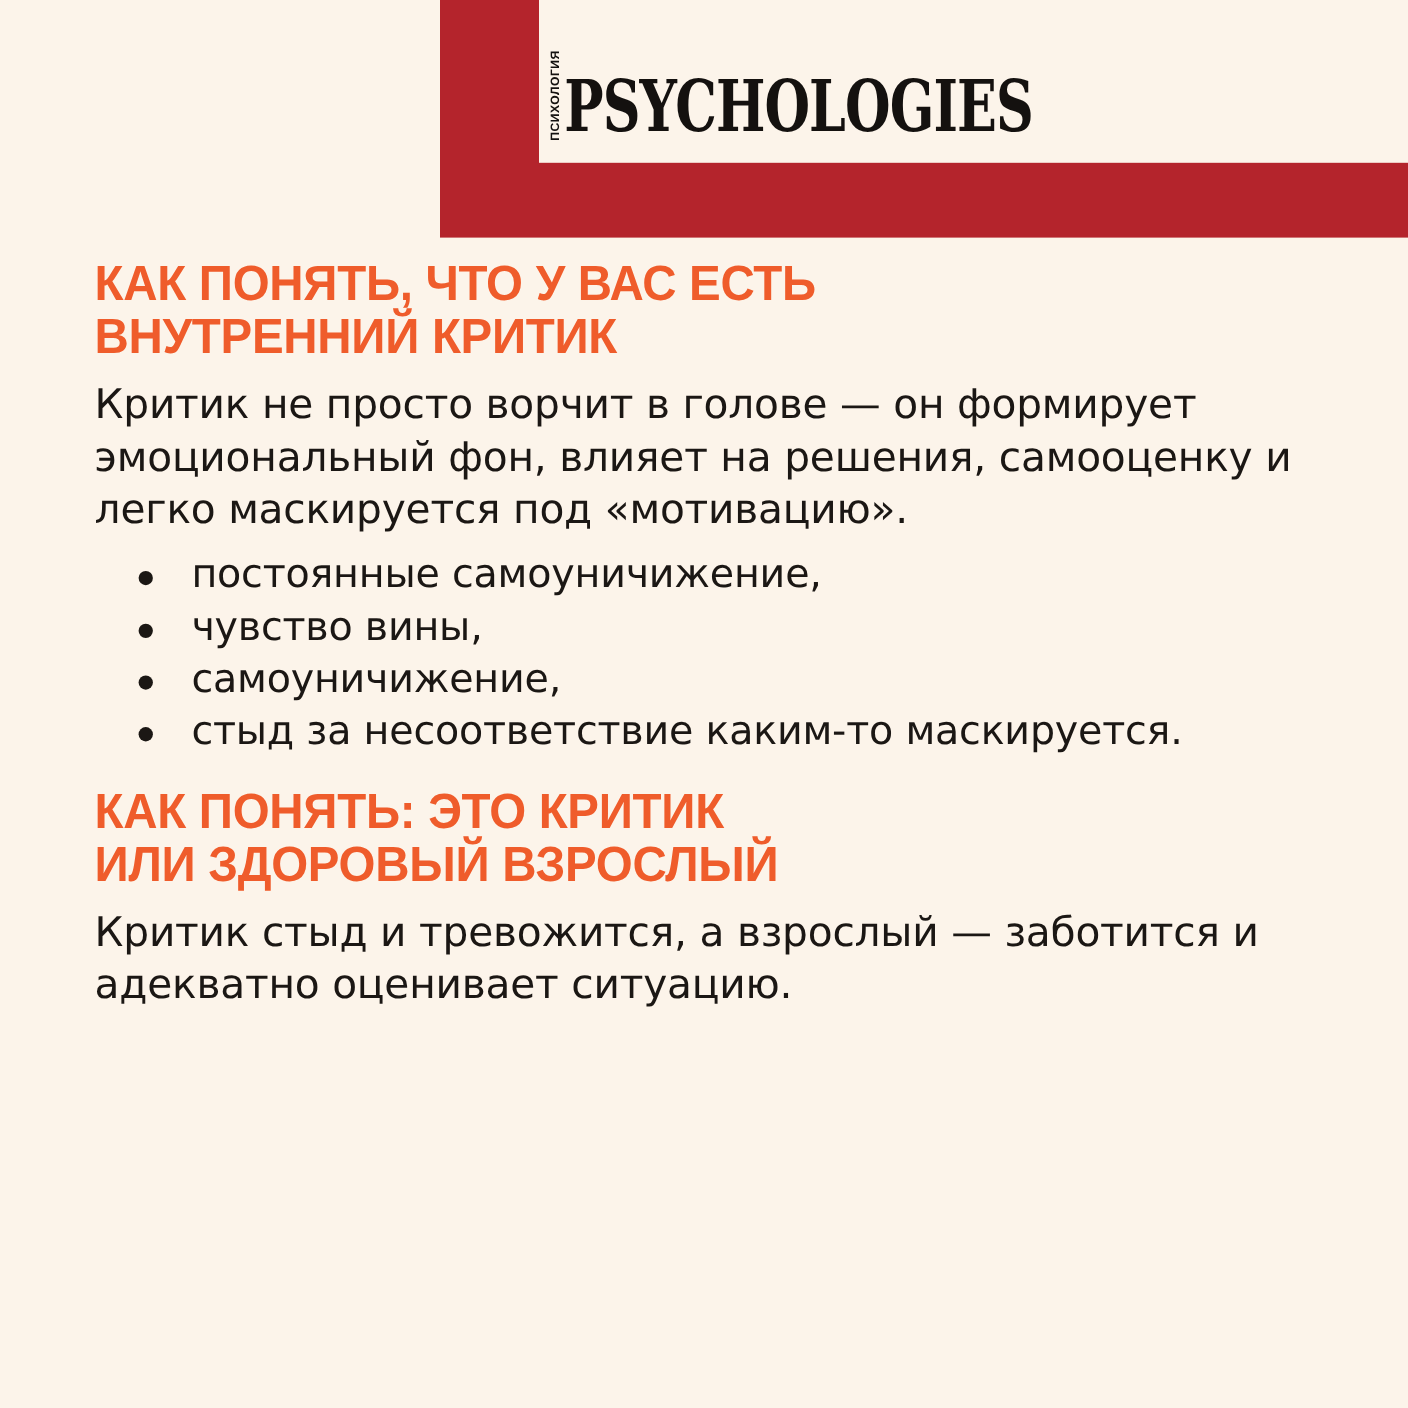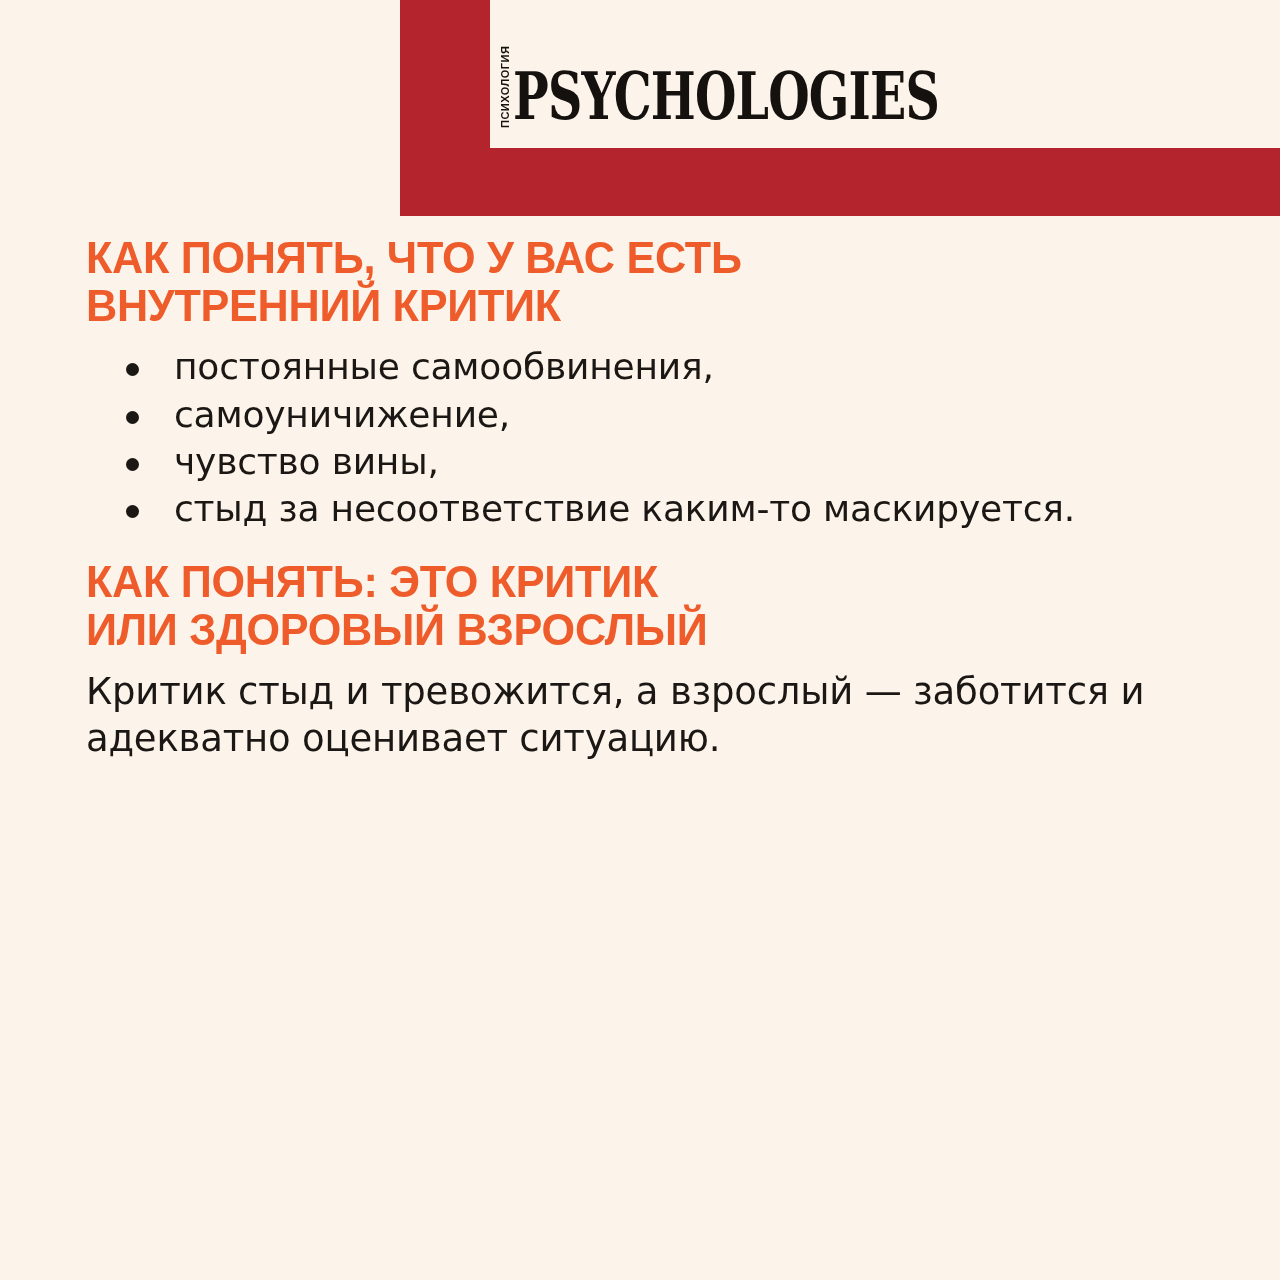--- a/index.html
+++ b/index.html
@@ -138,24 +138,25 @@
     <div class="logo-vertical">ПСИХОЛОГИЯ</div>
     <div class="logo-word">PSYCHOLOGIES</div>
   </div>
 </div>
 
 <div class="content">
 
   <div>
     <h2 class="section-title">КАК ПОНЯТЬ, ЧТО У ВАС ЕСТЬ
 ВНУТРЕННИЙ КРИТИК</h2>
+    <p class="body-text">Критик не просто ворчит в голове — он формирует эмоциональный фон, влияет на решения, самооценку и легко маскируется под «мотивацию».</p>
     <ul class="bullets">
-      <li><span class="dot"></span><span>постоянные самообвинения,</span></li>
+      <li><span class="dot"></span><span>постоянные самоуничижение,</span></li>
+      <li><span class="dot"></span><span>чувство вины,</span></li>
       <li><span class="dot"></span><span>самоуничижение,</span></li>
-      <li><span class="dot"></span><span>чувство вины,</span></li>
       <li><span class="dot"></span><span>стыд за несоответствие каким-то маскируется.</span></li>
     </ul>
   </div>
 
   <div class="section-two">
     <h2 class="section-title">КАК ПОНЯТЬ: ЭТО КРИТИК
 ИЛИ ЗДОРОВЫЙ ВЗРОСЛЫЙ</h2>
     <p class="body-text">Критик стыд и тревожится, а взрослый — заботится и адекватно оценивает ситуацию.</p>
   </div>
 

